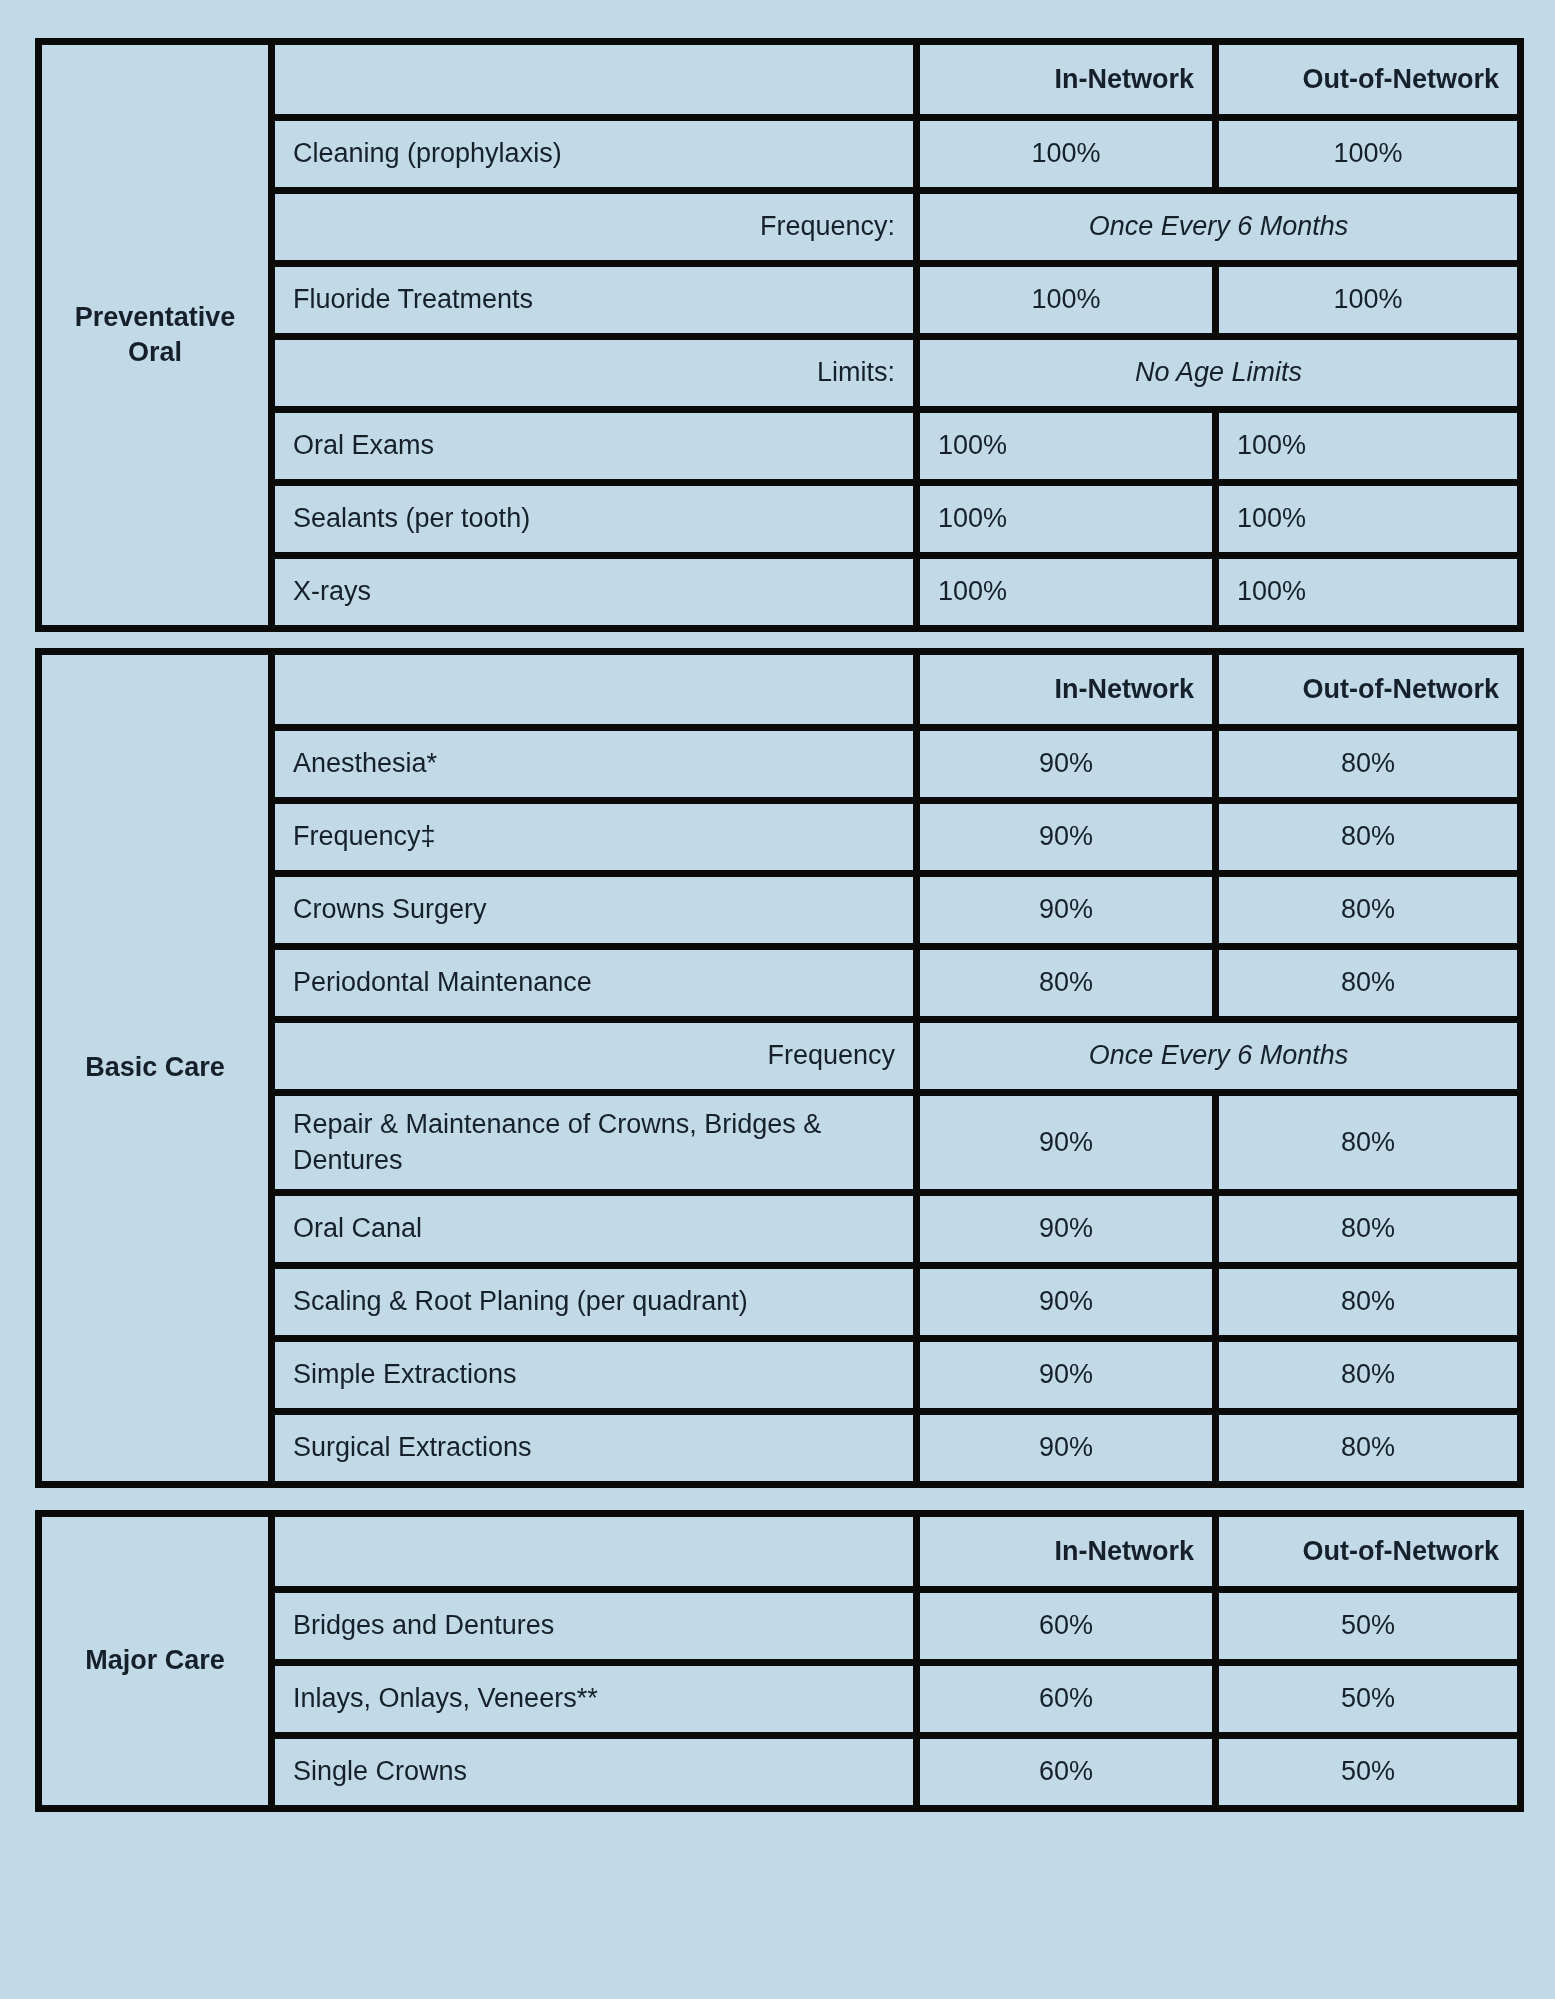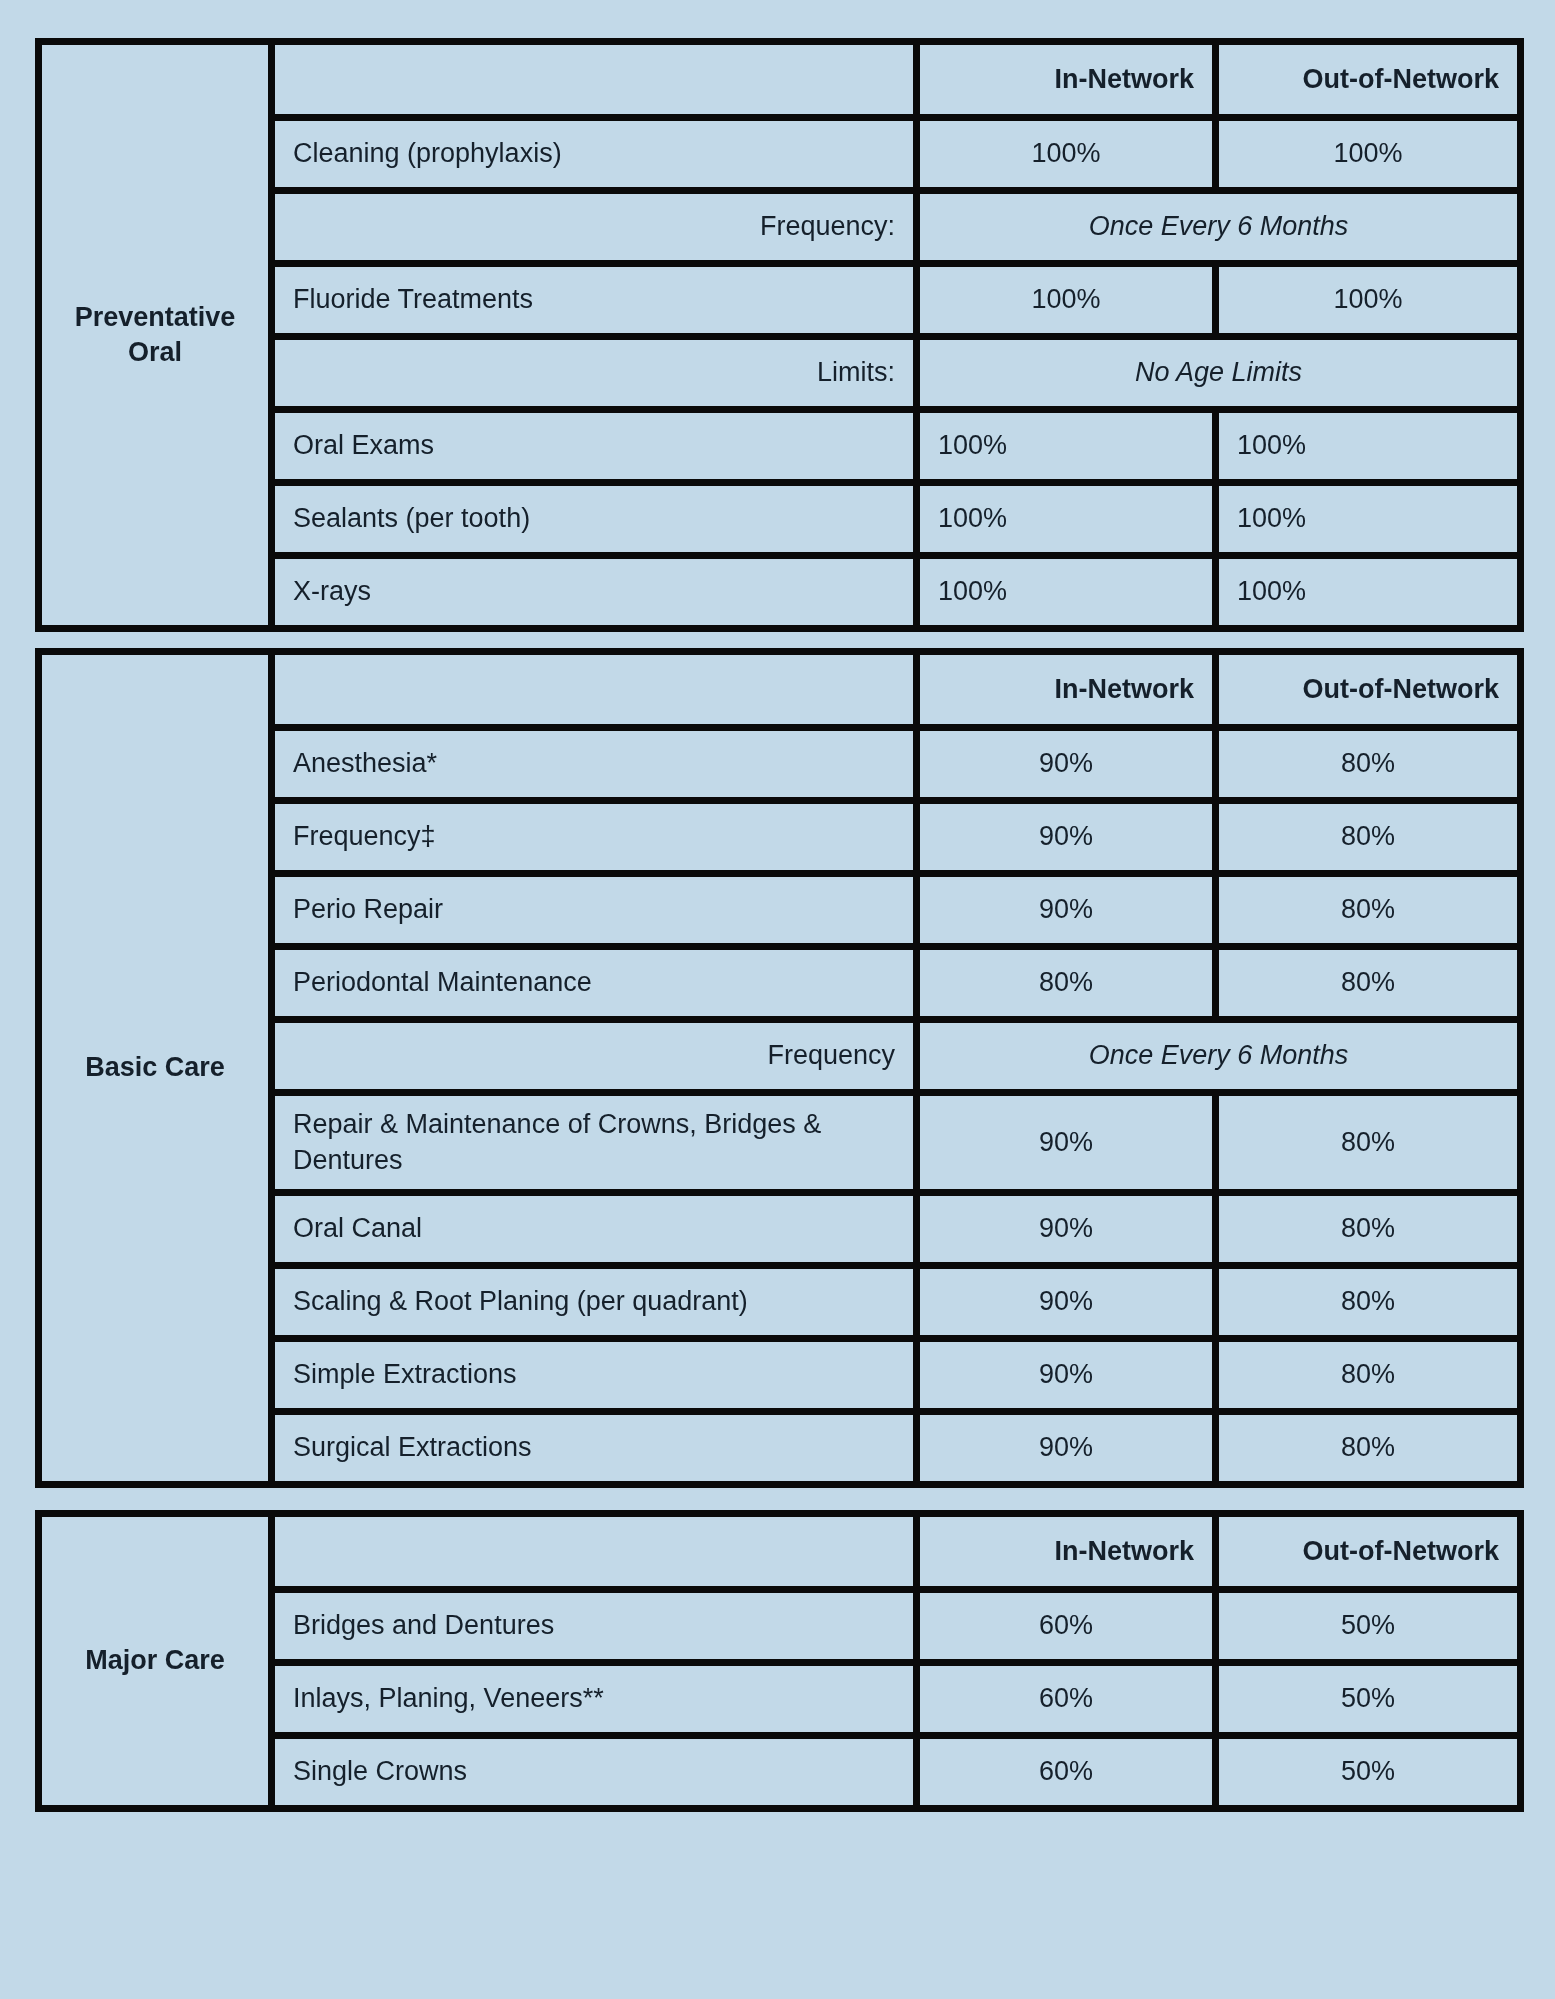--- a/index.html
+++ b/index.html
@@ -130,21 +130,21 @@
         <td class="desc">Anesthesia*</td>
         <td class="val-c">90%</td>
         <td class="val-c">80%</td>
       </tr>
       <tr class="body-row">
         <td class="desc">Frequency‡</td>
         <td class="val-c">90%</td>
         <td class="val-c">80%</td>
       </tr>
       <tr class="body-row">
-        <td class="desc">Perio Repair</td>
+        <td class="desc">Crowns Surgery</td>
         <td class="val-c">90%</td>
         <td class="val-c">80%</td>
       </tr>
       <tr class="body-row">
         <td class="desc">Periodontal Maintenance</td>
         <td class="val-c">80%</td>
         <td class="val-c">80%</td>
       </tr>
       <tr class="body-row">
         <td class="note-label">Frequency</td>
@@ -191,21 +191,21 @@
         <td class="desc-head"></td>
         <th class="col-head">In-Network</th>
         <th class="col-head">Out-of-Network</th>
       </tr>
       <tr class="body-row">
         <td class="desc">Bridges and Dentures</td>
         <td class="val-c">60%</td>
         <td class="val-c">50%</td>
       </tr>
       <tr class="body-row">
-        <td class="desc">Inlays, Planing, Veneers**</td>
+        <td class="desc">Inlays, Onlays, Veneers**</td>
         <td class="val-c">60%</td>
         <td class="val-c">50%</td>
       </tr>
       <tr class="body-row">
         <td class="desc">Single Crowns</td>
         <td class="val-c">60%</td>
         <td class="val-c">50%</td>
       </tr>
     </tbody>
   </table>

